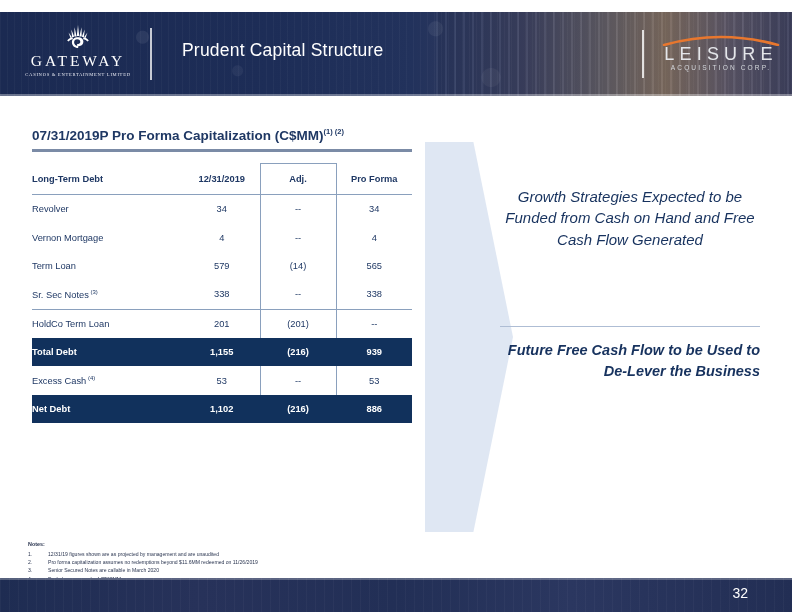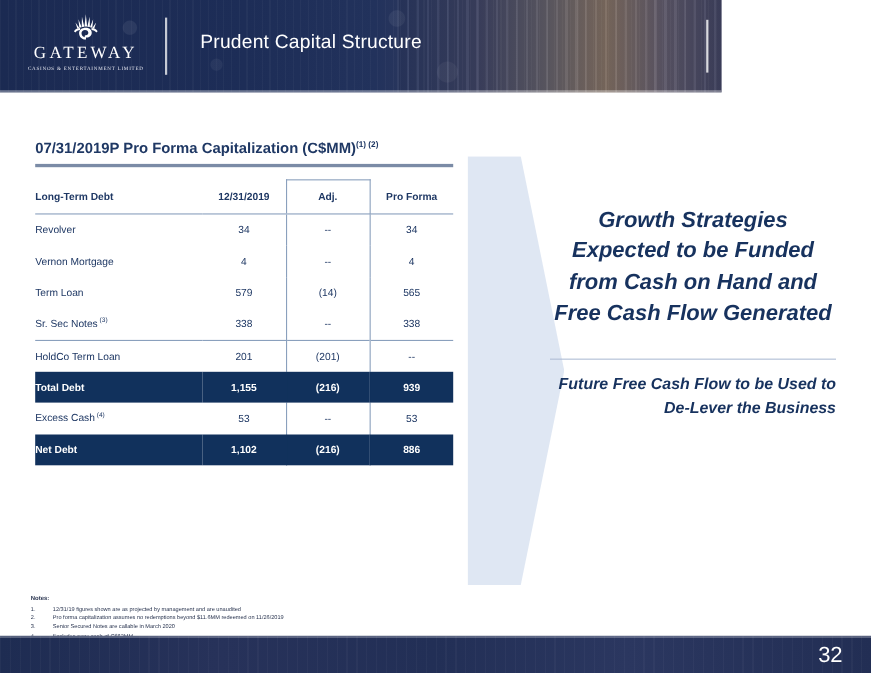--- a/index.html
+++ b/index.html
@@ -7,21 +7,21 @@
     width:792px;height:612px;
     background:#ffffff;
     font-family:"Liberation Sans", sans-serif;
     overflow:hidden;
     position:relative;
   }
   .slide{position:relative;width:792px;height:612px;background:#fff;overflow:hidden;}
 
   
   .header{
-    position:absolute;left:0;top:0;width:656px;height:84px;
+    position:absolute;left:0;top:12px;width:792px;height:84px;
     background:
       radial-gradient(circle at 18% 30%, rgba(255,255,255,.07) 0 6px, transparent 7px),
       radial-gradient(circle at 30% 70%, rgba(255,255,255,.05) 0 5px, transparent 6px),
       radial-gradient(circle at 55% 20%, rgba(255,255,255,.06) 0 7px, transparent 8px),
       radial-gradient(circle at 62% 78%, rgba(255,255,255,.05) 0 9px, transparent 10px),
       linear-gradient(90deg,#1b2a52 0%,#1d2d57 34%,#22325c 52%,#3a3f5e 66%,#5d5a63 76%,#7b6a5e 84%,#5a5566 92%,#3c3f5c 100%);
     overflow:hidden;
   }
   .hdr-streaks{
     position:absolute;inset:0;
@@ -84,21 +84,21 @@
   .adjcol-head{border-left:1px solid #8aa0bd;border-right:1px solid #8aa0bd;border-top:1px solid #8aa0bd;}
   .sep-top td{border-top:1.2px solid #8aa0bd;}
   .row-hl td{background:#11315c;color:#ffffff;font-weight:bold;}
   .row-hl td.adjcol{border-left:1px solid #11315c;border-right:1px solid #11315c;}
   .lbl{padding-left:6px;text-align:left;}
   .lbl sup{font-size:6px;vertical-align:super;}
 
   
   .callout1{
     position:absolute;left:500px;top:186px;width:260px;
-    text-align:center;color:#17325e;font-size:20px;font-weight:bold;font-style:italic;
+    text-align:center;color:#17325e;font-size:15px;font-weight:normal;font-style:italic;
     line-height:1.42;
   }
   .callout-rule{position:absolute;left:500px;top:326px;width:260px;height:1.2px;background:#aebdd4;}
   .callout2{
     position:absolute;left:500px;top:340px;width:260px;
     text-align:right;color:#17325e;font-size:14.5px;font-weight:bold;font-style:italic;
     line-height:1.42;
   }
 
   
@@ -108,21 +108,21 @@
   .note-num{width:20px;flex:0 0 20px;}
   .note-txt{flex:1;}
 
   
   .footer{
     position:absolute;left:0;bottom:0;width:792px;height:34px;
     background:linear-gradient(90deg,#1e2c52 0%,#27325a 25%,#222f56 50%,#2b3760 72%,#222e54 100%);
   }
   .footer-streaks{position:absolute;inset:0;background:repeating-linear-gradient(90deg,rgba(255,255,255,.03) 0 1px,transparent 1px 9px);}
   .footer-top{position:absolute;left:0;top:0;width:100%;height:1.5px;background:rgba(255,255,255,.25);}
-  .page-num{position:absolute;right:26px;top:7px;color:#ffffff;font-size:20px;}
+  .page-num{position:absolute;right:44px;top:7px;color:#ffffff;font-size:14px;}
 </style>
 </head>
 <body>
 
 <div class="slide">
 
   <div class="header">
     <div class="hdr-streaks"></div>
     <div class="hdr-streaks2"></div>
 

